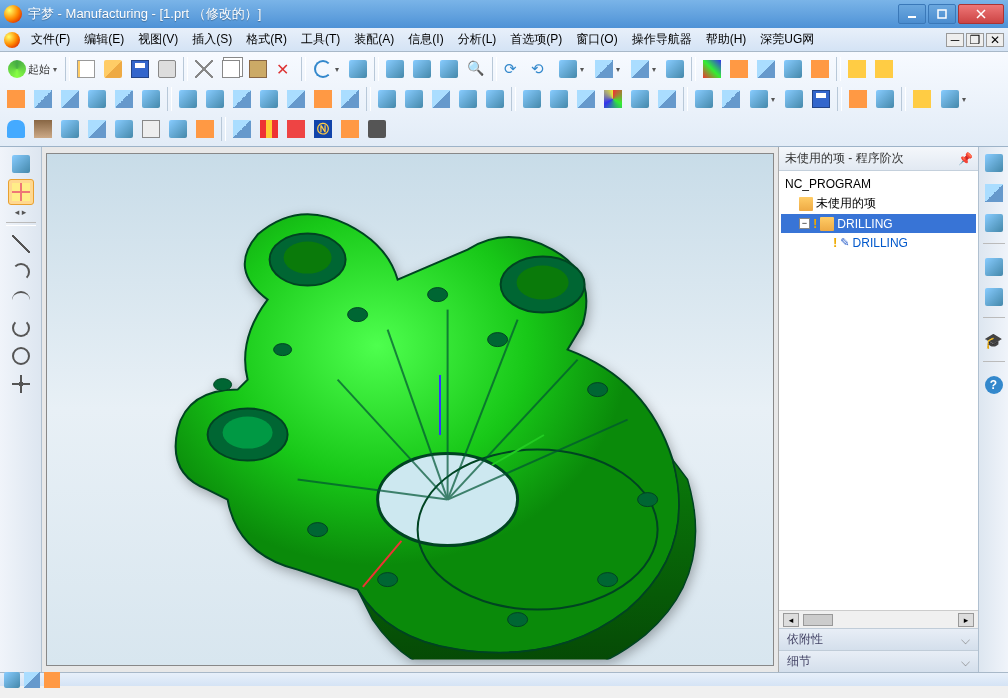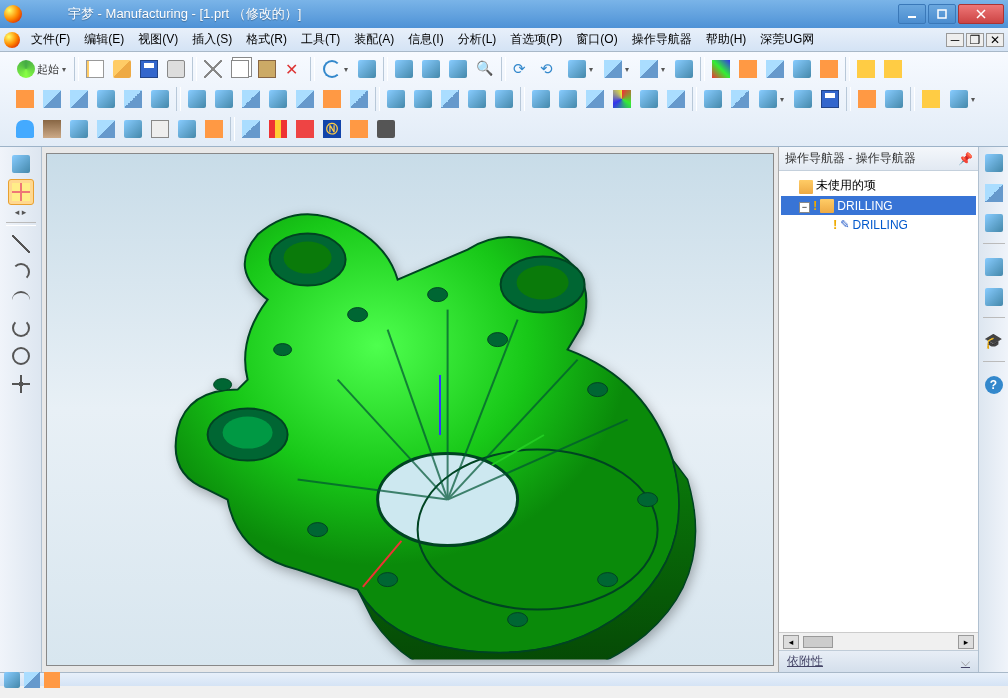--- a/index.html
+++ b/index.html
@@ -1,35 +1,35 @@
 <!DOCTYPE html>
 <html><head>
 <meta charset="utf-8">
 <style>
 * { margin: 0; padding: 0; box-sizing: border-box; font-family: "Microsoft YaHei", Arial, sans-serif; font-size: 12px; }
 body { width: 1008px; height: 698px; overflow: hidden; background: #f0f0f0; }
 
 
 .titlebar { height: 28px; background: linear-gradient(#7ab4e8, #4e92d6); display: flex; align-items: center; padding: 0 4px; color: #fff; }
 .titlebar .app-icon { width: 18px; height: 18px; background: radial-gradient(circle at 30% 30%, #ff6, #f80, #c00); border-radius: 50%; margin-right: 6px; }
-.titlebar .title { flex: 1; font-size: 13px; text-shadow: 0 1px 1px rgba(0,0,0,.3); margin-left: 40px; }
+.titlebar .title { flex: 1; font-size: 13px; text-shadow: 0 1px 1px rgba(0,0,0,.3); }
 .winbtns { display: flex; gap: 2px; }
 .winbtn { width: 28px; height: 20px; background: linear-gradient(#6ba8df,#4b8dcf); border: 1px solid #3a78b8; border-radius: 2px; display: flex; align-items: center; justify-content: center; color: #fff; cursor: pointer; }
 .winbtn.close { background: linear-gradient(#e77,#c44); border-color:#a33; width: 46px; }
 .winbtn svg { width: 10px; height: 10px; }
 
 
 .menubar { height: 24px; background: linear-gradient(#e8f0fa,#d4e3f5); border-bottom: 1px solid #a8b8c8; display:flex; align-items:center; padding: 0 4px; }
 .menubar .mlogo { width:16px; height:16px; background: radial-gradient(circle at 30% 30%, #ff6, #f80, #c00); border-radius:50%; margin-right:4px;}
 .menubar .menuitem { padding: 3px 7px; cursor: pointer; color:#000; }
 .menubar .mdi { margin-left:auto; display:flex; gap:2px; }
 .menubar .mdibtn { width:18px;height:14px;border:1px solid #999;background:#eee;display:flex;align-items:center;justify-content:center;cursor:pointer;}
 
 
-.toolbars { background: linear-gradient(#f7faff,#e2ecf7); border-bottom:1px solid #9db3c8; padding:2px 12px; }
+.toolbars { background: linear-gradient(#f7faff,#e2ecf7); border-bottom:1px solid #9db3c8; padding:2px 3px; }
 .tbrow { display:flex; align-items:center; gap:1px; padding:2px 0; flex-wrap: wrap; }
 .tbbtn { width:26px; height:26px; border:1px solid transparent; border-radius:3px; display:flex; align-items:center; justify-content:center; cursor:pointer; position:relative; }
 .tbbtn.wide { width:auto; padding:0 4px; gap:2px;}
 .tbbtn .dd { font-size:8px; color:#555; margin-left:1px;}
 .tbsep { width:5px; height:24px; border-left:1px solid #b8c8d8; border-right:1px solid #fff; margin:0 2px; }
 .ico { width:18px; height:18px; display:inline-block; }
 .icotxt { font-size:11px; color:#333; }
 
 
 .i-start { background: conic-gradient(#4a4, #8f4, #4a4); border-radius:50%; }
@@ -63,31 +63,31 @@
 .axis .ax.z { background:#33f; transform: translateY(-60px); }
 .axis .ax.y { background:#2c2; transform: rotate(60deg) translateY(-60px); }
 .axis .ax.x { background:#e33; transform: rotate(-140deg) translateY(-60px); }
 
 .rightpanel { width:200px; background:#fff; border-left:1px solid #aaa; display:flex; flex-direction:column;}
 .rp-title { height:24px; background:linear-gradient(#f4f7fb,#e2e9f2); border-bottom:1px solid #c4d0dc; display:flex; align-items:center; padding:0 6px; font-size:12px; color:#333; }
 .rp-title .pin { margin-left:auto; width:14px;height:14px; cursor:pointer;}
 .rp-header { height:20px; border-bottom:1px solid #ccc; padding:2px 6px; color:#555; font-size:11px; background:#f8f8f8;}
 .tree { flex:1; padding:4px 2px; font-size:12px; overflow:auto;}
 .tree-item { padding:2px 4px; display:flex; align-items:center; gap:3px; cursor:pointer; white-space:nowrap;}
-.tree-item.indent1 { padding-left:18px;align-items:flex-end; }
+.tree-item.indent1 { padding-left:18px; }
 .tree-item.indent3 { padding-left:52px; }
 .tree-item.selected { background:#3874d6; color:#fff; }
 .tree-item .exp { width:11px;height:11px;border:1px solid #888;display:flex;align-items:center;justify-content:center;font-size:9px;line-height:1;background:#fff;color:#000;}
 .tree-item .ticon { width:14px;height:14px; }
 .ti-folder { background:linear-gradient(#fc6,#ea4);border-radius:1px;}
 .ti-warn { color:#ea0;font-size:13px;font-weight:bold;}
 .ti-pen { color:#36c;font-size:11px;}
 .rp-scroll { height:18px; background:#f0f0f0; border-top:1px solid #ccc; display:flex; align-items:center; padding:0 4px; gap:4px;}
 .rp-scroll .sbtn{width:16px;height:14px;background:#ddd;border:1px solid #999;cursor:pointer;display:flex;align-items:center;justify-content:center;font-size:9px;}
-.rp-collapsible { height:22px; background:linear-gradient(#e8eef6,#d4dfec); border-top:1px solid #c0ccd8; padding:3px 8px; color:#446; cursor:pointer; display:flex;align-items:center;text-decoration:underline;}
+.rp-collapsible { height:22px; background:linear-gradient(#e8eef6,#d4dfec); border-top:1px solid #c0ccd8; padding:3px 8px; color:#446; cursor:pointer; display:flex;align-items:center;}
 .rp-collapsible::after{content:'⌵';margin-left:auto;color:#888;}
 
 .rightdock { width:30px; background:linear-gradient(to left,#f0f4fa,#dde6f0); border-left:1px solid #b0c0d0; display:flex;flex-direction:column;align-items:center;padding-top:4px;gap:6px;}
 .rightdock .rd { width:24px;height:24px;border:1px solid transparent;display:flex;align-items:center;justify-content:center;cursor:pointer;}
 .rdsep { width:22px;height:4px;border-top:1px solid #bbb;margin:2px 0;}
 
 
 .statusbar { height:14px; background:linear-gradient(#e8f0fa,#d4e3f5); border-top:1px solid #a8b8c8; display:flex;align-items:center;padding:0 4px;gap:4px;}
 .statusbar .sico { width:16px;height:16px; }
 
@@ -493,24 +493,27 @@
     </svg>
     <div class="axis">
       <div class="ax z"></div>
       <div class="ax y"></div>
       <div class="ax x"></div>
     </div>
   </div>
 
   <div class="rightpanel">
     <div class="rp-title">
-      <span>操作导航器 - 操作导航器</span>
+      <span>未使用的项 - 程序阶次</span>
       <span class="pin">📌</span>
     </div>
     <div class="tree">
+      <div class="tree-item">
+        <span>NC_PROGRAM</span>
+      </div>
       <div class="tree-item indent1">
         <span class="ticon ti-folder"></span>
         <span>未使用的项</span>
       </div>
       <div class="tree-item indent1 selected">
         <span class="exp">−</span>
         <span class="ti-warn">!</span>
         <span class="ticon ti-folder"></span>
         <span>DRILLING</span>
       </div>
@@ -522,20 +525,23 @@
     </div>
     <div class="rp-scroll">
       <div class="sbtn">◂</div>
       <div style="width:30px;height:12px;background:#ccc;border:1px solid #999;"></div>
       <div style="flex:1"></div>
       <div class="sbtn">▸</div>
     </div>
     <div class="rp-collapsible">
         <span>依附性</span>
       </div>
+    <div class="rp-collapsible">
+        <span>细节</span>
+      </div>
   </div>
 
   <div class="rightdock">
     <div class="rd">
         <span class="ico i-generic"></span>
       </div>
     <div class="rd">
         <span class="ico i-cube"></span>
       </div>
     <div class="rd">

